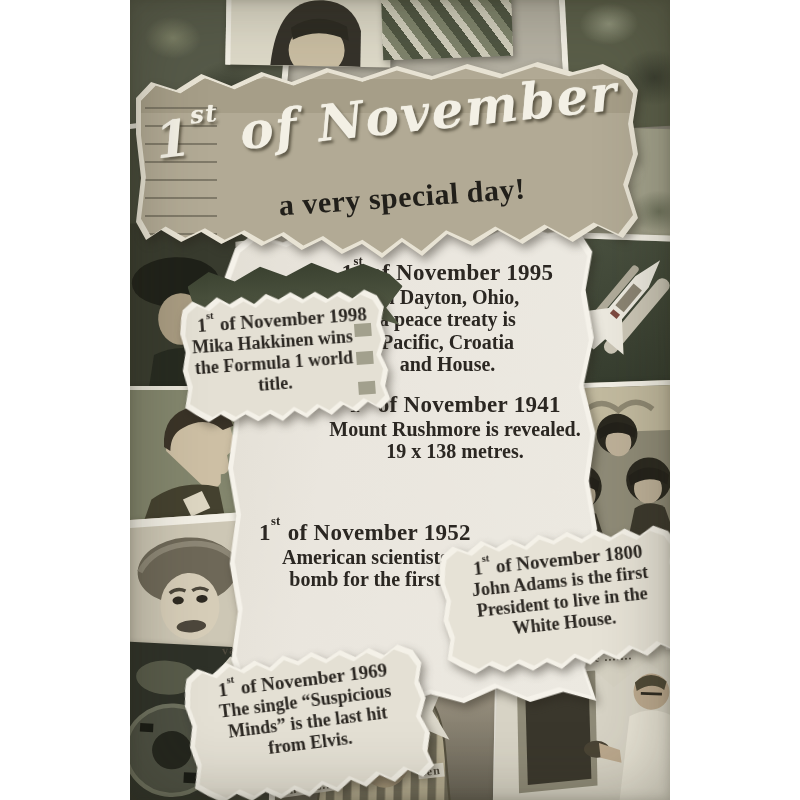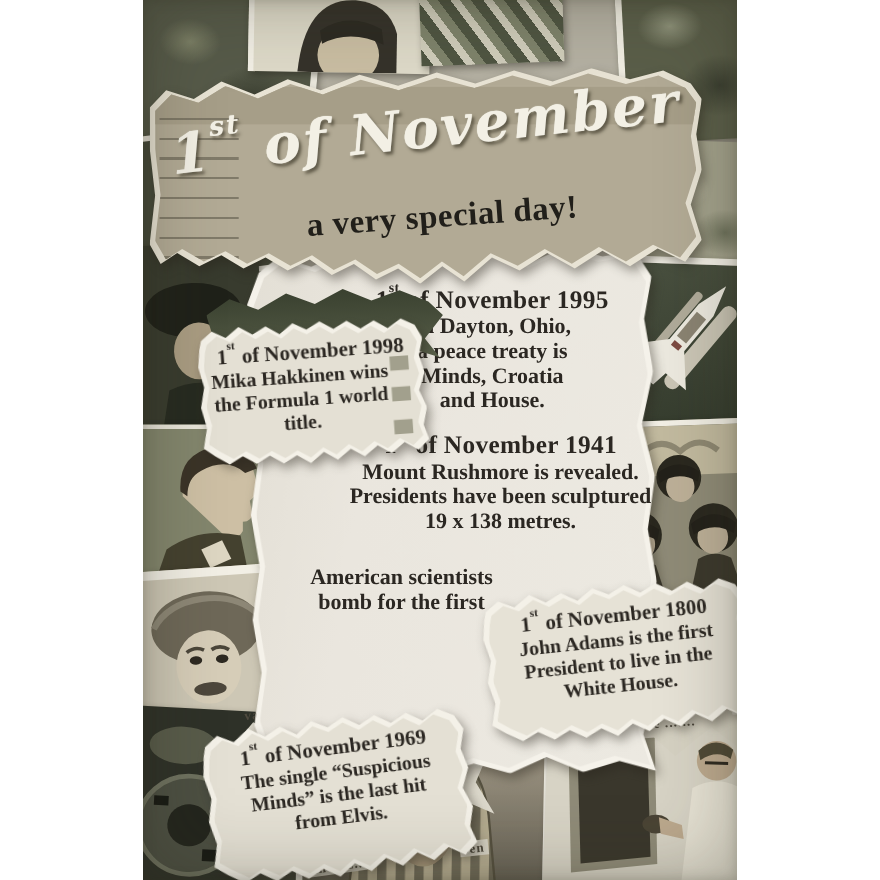--- a/index.html
+++ b/index.html
@@ -176,35 +176,35 @@
     <div class="paper-outer" style="left:98px;top:226px;width:368px;height:478px;z-index:4;transform:rotate(-1deg);">
       <div class="tornC" style="position:absolute;inset:0;background:#f5f2ea;"></div>
       <div class="paper-inner tornC" style="background:linear-gradient(100deg,#e3dfd5,#eae6de 30%,#ece9e1);"></div>
     </div>
 
     <div class="fact" style="left:170px;top:254px;width:295px;">
       <div class="fact-heading"><span>1</span><sup>st</sup><span> of November 1995</span></div>
       <div class="fact-body">
           <div>In Dayton, Ohio,</div>
           <div>a peace treaty is</div>
-          <div>Minds, Croatia</div>
+          <div>Pacific, Croatia</div>
           <div>and House.</div>
         </div>
     </div>
 
     <div class="fact" style="left:155px;top:386px;width:340px;">
       <div class="fact-heading"><span>1</span><sup>st</sup><span> of November 1941</span></div>
       <div class="fact-body">
           <div>Mount Rushmore is revealed.</div>
-          <div>Presidents have been sculptured</div>
           <div>19 x 138 metres.</div>
         </div>
     </div>
 
     <div class="fact" style="left:85px;top:514px;width:300px;">
+      <div class="fact-heading"><span>1</span><sup>st</sup><span> of November 1952</span></div>
       <div class="fact-body">
           <div>American scientists</div>
           <div>bomb for the first</div>
         </div>
     </div>
 
     <div class="paper-outer" style="left:6px;top:58px;width:502px;height:200px;z-index:5;">
       <div class="tornT" style="position:absolute;inset:0;background:#e8e3d4;"></div>
       <div class="paper-inner tornT" style="background:#b2aa95;">
         <div class="band"></div>

